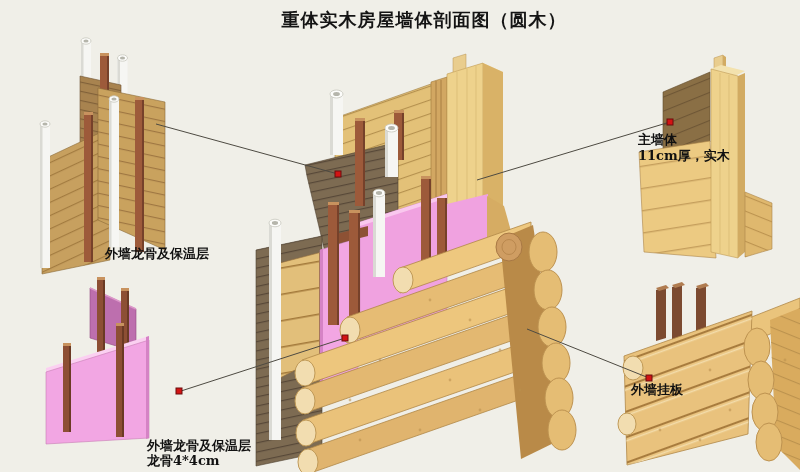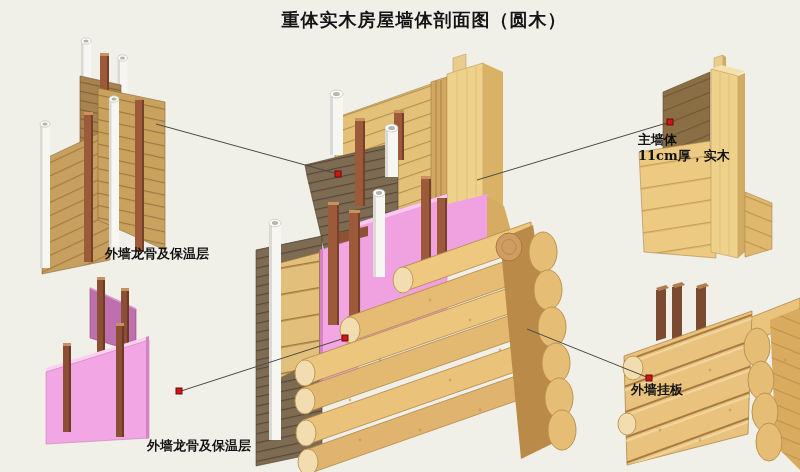--- a/index.html
+++ b/index.html
@@ -356,20 +356,21 @@
   <rect x="646" y="375" width="6" height="6"></rect>
 </g>
 </svg>
 
 <div class="title">重体实木房屋墙体剖面图（圆木）</div>
 
 <div class="lbl" style="left:105px;top:246px">外墙龙骨及保温层</div>
 
 <div class="lbl" style="left:147px;top:438px">
   <div>外墙龙骨及保温层</div>
+  <div>龙骨4*4cm</div>
 </div>
 
 <div class="lbl wide" style="left:638px;top:132px">
   <div>主墙体</div>
   <div>11cm厚，实木</div>
 </div>
 
 <div class="lbl" style="left:631px;top:382px">外墙挂板</div>
 
 </div>

